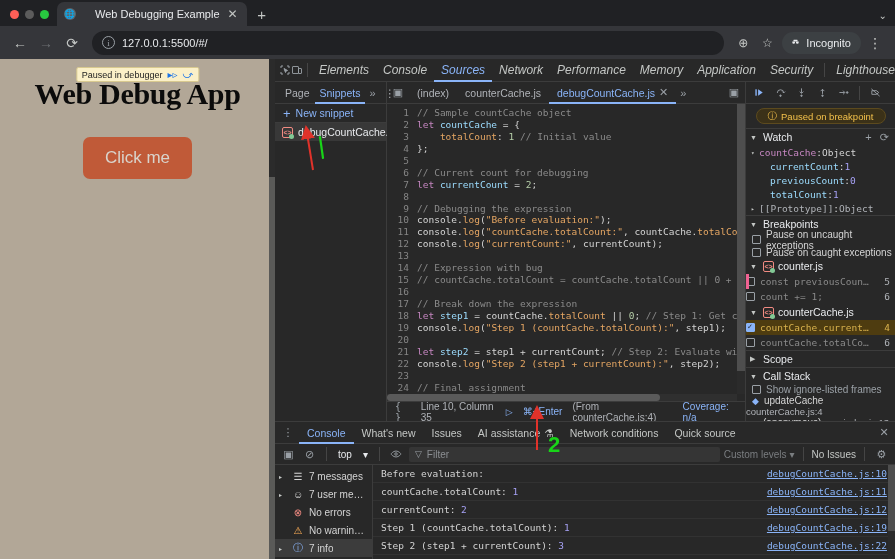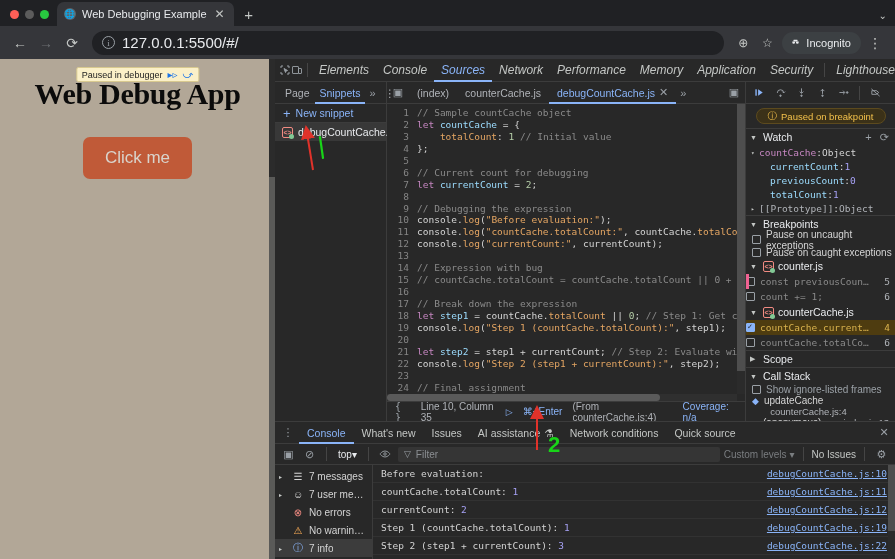--- a/index.html
+++ b/index.html
@@ -28,21 +28,21 @@
     display: flex; align-items: center; gap: 6px; padding: 0 7px;
     min-width: 170px; max-width: 200px; position: relative;
   }
   .tab-favicon {
     width: 12px; height: 12px; border-radius: 50%;
     background: #5f6368; display: flex; align-items: center; justify-content: center;
     color: #cfd2d6; font-size: 9px; flex: none;
   }
   .tab-title {
     flex: 1; font-size: 11px; color: #e8eaed; white-space: nowrap;
-    overflow: hidden; text-overflow: ellipsis;
+    overflow: hidden; text-overflow: ellipsis; margin-left: 13px;
   }
   .tab-close { width: 14px; height: 14px; display: flex; align-items: center; justify-content: center;
     font-size: 12px; color: #c4c7c5; border-radius: 50%; flex: none; }
   .newtab { width: 22px; height: 22px; display: flex; align-items: center; justify-content: center;
     font-size: 15px; color: #c4c7c5; margin-left: 4px; margin-bottom: 1px; }
   .winmenu { position: absolute; right: 8px; bottom: 5px; font-size: 10px; color: #c4c7c5; }
 
   .omnibar {
     height: 33px; background: #35363a; display: flex; align-items: center;
     gap: 2px; padding: 0 8px; flex: none;
@@ -52,21 +52,21 @@
   .navbtn.disabled { color: #6b6e72; }
   .urlbox {
     flex: 1; height: 24px; background: #202124; border-radius: 13px;
     display: flex; align-items: center; gap: 7px; padding: 0 10px; margin: 0 6px;
   }
   .info-icon {
     width: 13px; height: 13px; border-radius: 50%; border: 1px solid #9aa0a6;
     display: flex; align-items: center; justify-content: center;
     font-size: 9px; color: #9aa0a6; font-family: "Liberation Serif", serif; flex: none;
   }
-  .urltext { font-size: 15px; color: #e8eaed; white-space: nowrap; }
+  .urltext { font-size: 11px; color: #e8eaed; white-space: nowrap; }
   .omni-icon { width: 22px; height: 22px; display: flex; align-items: center; justify-content: center;
     color: #c4c7c5; font-size: 12px; }
   .incognito-pill {
     height: 22px; background: #3c4043; border-radius: 12px; display: flex; align-items: center;
     gap: 5px; padding: 0 10px 0 8px; margin-left: 2px;
   }
   .incognito-pill .lbl { font-size: 11px; color: #e8eaed; }
 
   
   .split { flex: 1; display: flex; min-height: 0; }
@@ -234,36 +234,36 @@
   .bp-item { height: 15px; display: flex; align-items: center; gap: 5px; padding-left: 0;
     font-size: 9.5px; font-family: "DejaVu Sans Mono", monospace; color: #8a8a8a; position: relative; }
   .bp-item.sel { background: #4e3c10; color: #d9b24d; }
   .bp-item .code-frag { flex: 1; overflow: hidden; text-overflow: ellipsis; white-space: nowrap; }
   .bp-item .lnno { color: #b0b3b8; padding-right: 5px; font-size: 9.5px; }
   .bp-item.sel .lnno { color: #d9b24d; }
   .bp-item .mark { position: absolute; left: 0; top: 0; width: 3px; height: 15px; background: #f06292; }
   .cs-row { height: 15px; display: flex; align-items: center; gap: 5px; padding-left: 6px;
     font-size: 10px; color: #d4d4d4; }
   .cs-row .dia { color: #8ab4f8; font-size: 9px; }
-  .cs-loc { font-size: 9.5px; color: #b0b3b8; text-align: center; padding-right: 24px; height: 13px; }
+  .cs-loc { font-size: 9.5px; color: #b0b3b8; text-align: left; padding-right: 24px; height: 13px; }
 
   
   .drawer { flex: 1; display: flex; flex-direction: column; background: #282828;
     border-top: 1px solid #3c3c3c; min-height: 0; }
   .dr-tabs { height: 22px; display: flex; align-items: center; padding-left: 2px;
     border-bottom: 1px solid #3c3c3c; flex: none; }
   .dr-tab { padding: 0 8px; height: 22px; display: flex; align-items: center; gap: 4px;
     font-size: 10.5px; color: #c4c7c5; white-space: nowrap; }
   .dr-tab.active { color: #8ab4f8; box-shadow: inset 0 -2px 0 #8ab4f8; }
   .dr-tabs .sp { flex: 1; }
   .dr-toolbar { height: 21px; display: flex; align-items: center; gap: 4px; padding: 0 5px;
     border-bottom: 1px solid #3c3c3c; flex: none; }
   .dr-toolbar .ico { color: #9aa0a6; font-size: 11px; width: 17px; height: 17px;
     display: flex; align-items: center; justify-content: center; }
-  .ctxsel { font-size: 10px; color: #e8eaed; display: flex; align-items: center; gap: 0; padding: 0 3px; }
+  .ctxsel { font-size: 10px; color: #e8eaed; display: flex; align-items: center; gap: 11px; padding: 0 3px; }
   .filterbox { flex: 1; height: 15px; background: #353535; border-radius: 2px; display: flex;
     align-items: center; gap: 5px; padding: 0 6px; min-width: 0; }
   .filterbox .fi { color: #9aa0a6; font-size: 9px; }
   .filterbox .ph { font-size: 10px; color: #8c8f93; }
   .lvl { font-size: 10px; color: #7a7d80; display: flex; align-items: center; gap: 3px; }
   .noissues { font-size: 10px; color: #c4c7c5; }
 
   .console-body { flex: 1; display: flex; min-height: 0; }
   .con-side { width: 98px; border-right: 1px solid #3c3c3c; flex: none; padding-top: 2px; }
   .cs-item { height: 18px; display: flex; align-items: center; gap: 5px; padding-left: 4px;

